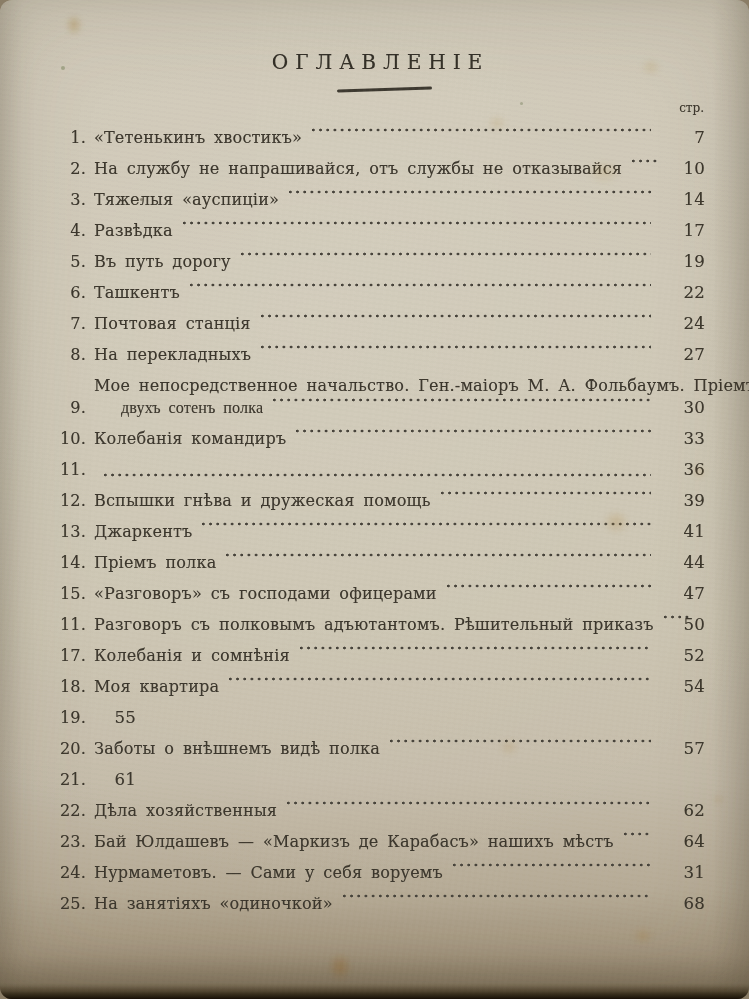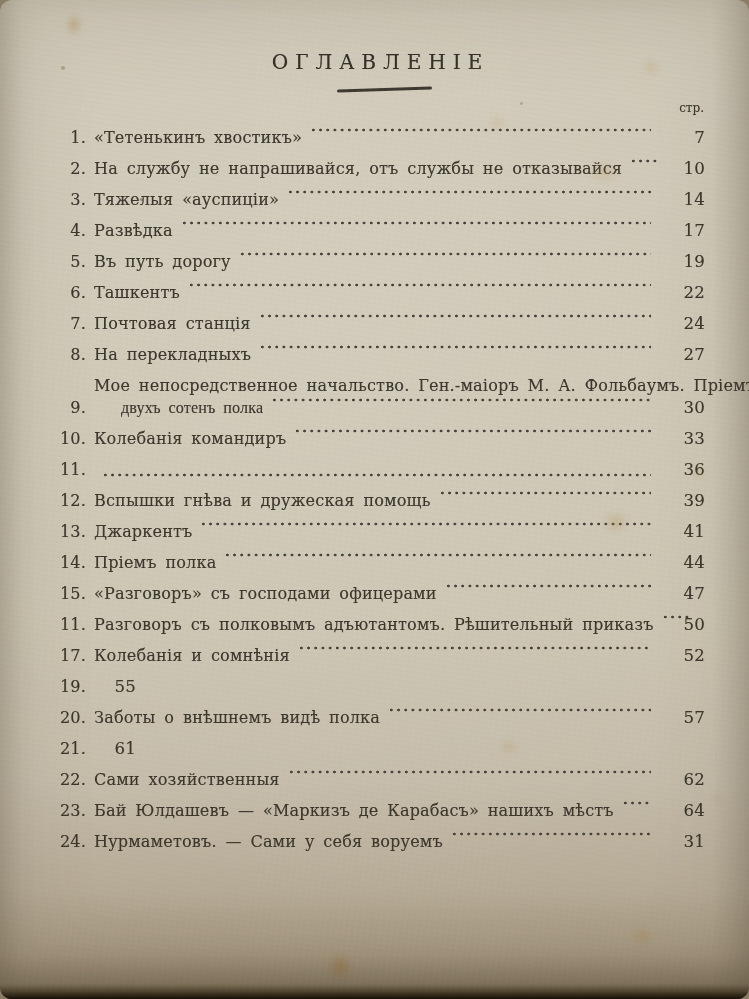--- a/index.html
+++ b/index.html
@@ -300,20 +300,31 @@
     <span class="toc-body">
       <span class="toc-line toc-line1">
         <span class="toc-title">Колебанія и сомнѣнія</span>
         <span class="leader"></span>
       </span>
 
     </span>
     <span class="toc-page">52</span>
   </div>
 
+  <div class="toc-row">
+    <span class="toc-num">18.</span>
+    <span class="toc-body">
+      <span class="toc-line toc-line1">
+        <span class="toc-title">Моя квартира</span>
+        <span class="leader"></span>
+      </span>
+
+    </span>
+    <span class="toc-page">54</span>
+  </div>
 
   <div class="toc-row">
     <span class="toc-num">19.</span>
     <span class="toc-page">55</span>
   </div>
 
   <div class="toc-row">
     <span class="toc-num">20.</span>
     <span class="toc-body">
       <span class="toc-line toc-line1">
@@ -327,21 +338,21 @@
 
   <div class="toc-row">
     <span class="toc-num">21.</span>
     <span class="toc-page">61</span>
   </div>
 
   <div class="toc-row">
     <span class="toc-num">22.</span>
     <span class="toc-body">
       <span class="toc-line toc-line1">
-        <span class="toc-title">Сами хозяйственныя</span>
+        <span class="toc-title">Дѣла хозяйственныя</span>
         <span class="leader"></span>
       </span>
 
     </span>
     <span class="toc-page">62</span>
   </div>
 
   <div class="toc-row">
     <span class="toc-num">23.</span>
     <span class="toc-body">
@@ -359,20 +370,31 @@
     <span class="toc-body">
       <span class="toc-line toc-line1">
         <span class="toc-title">Нурмаметовъ. — Сами у себя воруемъ</span>
         <span class="leader"></span>
       </span>
 
     </span>
     <span class="toc-page">31</span>
   </div>
 
+  <div class="toc-row">
+    <span class="toc-num">25.</span>
+    <span class="toc-body">
+      <span class="toc-line toc-line1">
+        <span class="toc-title">На занятіяхъ «одиночкой»</span>
+        <span class="leader"></span>
+      </span>
+
+    </span>
+    <span class="toc-page">68</span>
+  </div>
 </div>
 
   <div class="stain s1"></div>
   <div class="stain s2"></div>
   <div class="stain s3"></div>
   <div class="stain s4"></div>
   <div class="stain s5"></div>
   <div class="stain s6"></div>
   <div class="stain s7"></div>
   <div class="stain s8"></div>

